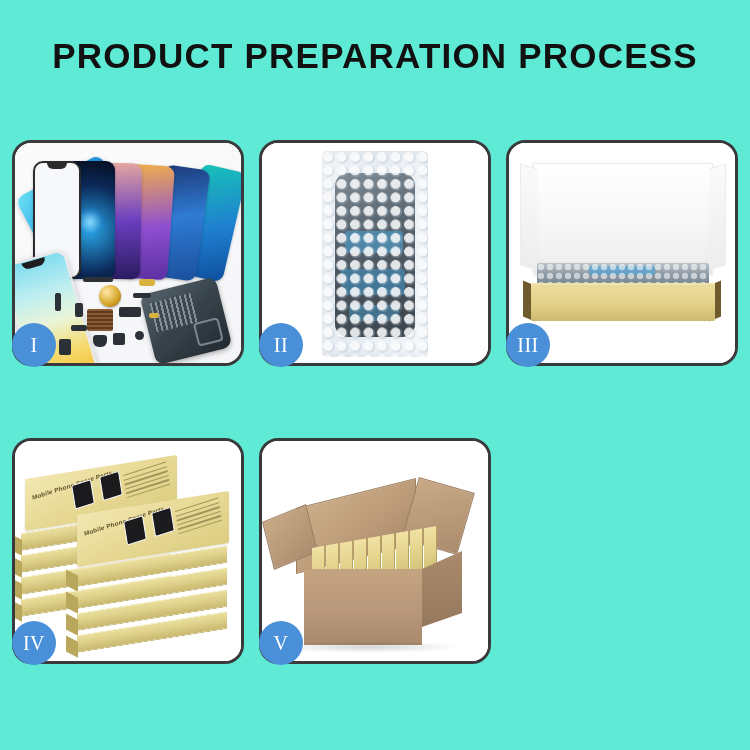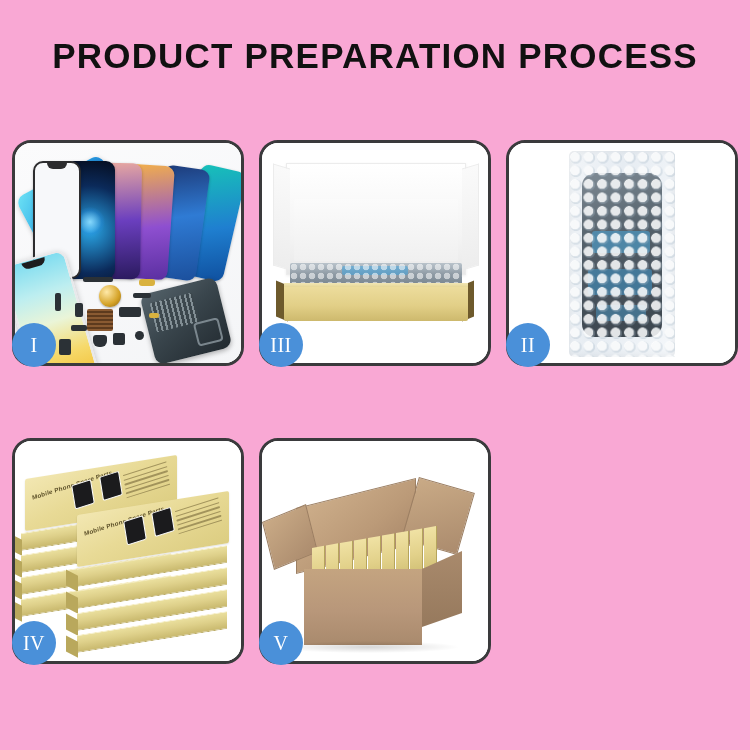--- a/index.html
+++ b/index.html
@@ -2,21 +2,21 @@
 <html><head>
 <meta charset="utf-8">
 <style>
   * { box-sizing: border-box; margin: 0; padding: 0; }
   html, body {
     width: 750px; height: 750px;
     background: #ffffff;
     font-family: "Liberation Sans", sans-serif;
     overflow: hidden;
   }
-  .page { position: relative; width: 750px; height: 750px; background:#f9a8d4; }
+  .page { position: relative; width: 750px; height: 750px; background:#5eead4; }
 
   
   .header { position:absolute; left:0; top:0; width:750px; text-align:center; }
   .title {
     font-size: 35px; font-weight: 700; letter-spacing: 1.2px;
     color:#111; line-height:1; padding-top:38px;
     font-family:"Liberation Sans", sans-serif;
   }
   .subtitle {
     font-size:15.5px; font-weight:400; color:#1a1a1a;
@@ -398,48 +398,48 @@
           <div class="pt" style="left:44px;top:196px;width:12px;height:16px;border-radius:2px;"></div>
           <div class="pt gold" style="left:134px;top:170px;width:10px;height:5px;"></div>
           <div class="pt" style="left:40px;top:150px;width:6px;height:18px;"></div>
         </div>
 
       </div>
       <div class="badge">I</div>
     </div>
 
     <div class="panel">
+      <div class="panel-inner p2">
+        <div class="bubble-sheet">
+          <div class="bubble-phone">
+            <div class="blue1"></div>
+            <div class="blue2"></div>
+            <div class="blue3"></div>
+          </div>
+          <div class="bubbles b2"></div>
+          <div class="bubbles"></div>
+        </div>
+      </div>
+      <div class="badge">II</div>
+    </div>
+
+    <div class="panel">
       <div class="panel-inner p3">
         <div class="lid"></div>
         <div class="foam"></div>
         <div class="wrapped-row">
           <div class="accent"></div>
           <div class="b"></div>
         </div>
         <div class="box3-left"></div>
         <div class="box3-right"></div>
         <div class="box3-rim"></div>
         <div class="box3-front"></div>
       </div>
       <div class="badge">III</div>
-    </div>
-
-    <div class="panel">
-      <div class="panel-inner p2">
-        <div class="bubble-sheet">
-          <div class="bubble-phone">
-            <div class="blue1"></div>
-            <div class="blue2"></div>
-            <div class="blue3"></div>
-          </div>
-          <div class="bubbles b2"></div>
-          <div class="bubbles"></div>
-        </div>
-      </div>
-      <div class="badge">II</div>
     </div>
 
     <div class="panel">
       <div class="panel-inner p4">
         <div class="stack">
 
           <div class="slab side" style="left:2px;  top:62px;"></div>
           <div class="slab side" style="left:2px;  top:84px;"></div>
           <div class="slab side" style="left:2px;  top:106px;"></div>
           <div class="slab side" style="left:2px;  top:128px;"></div>

